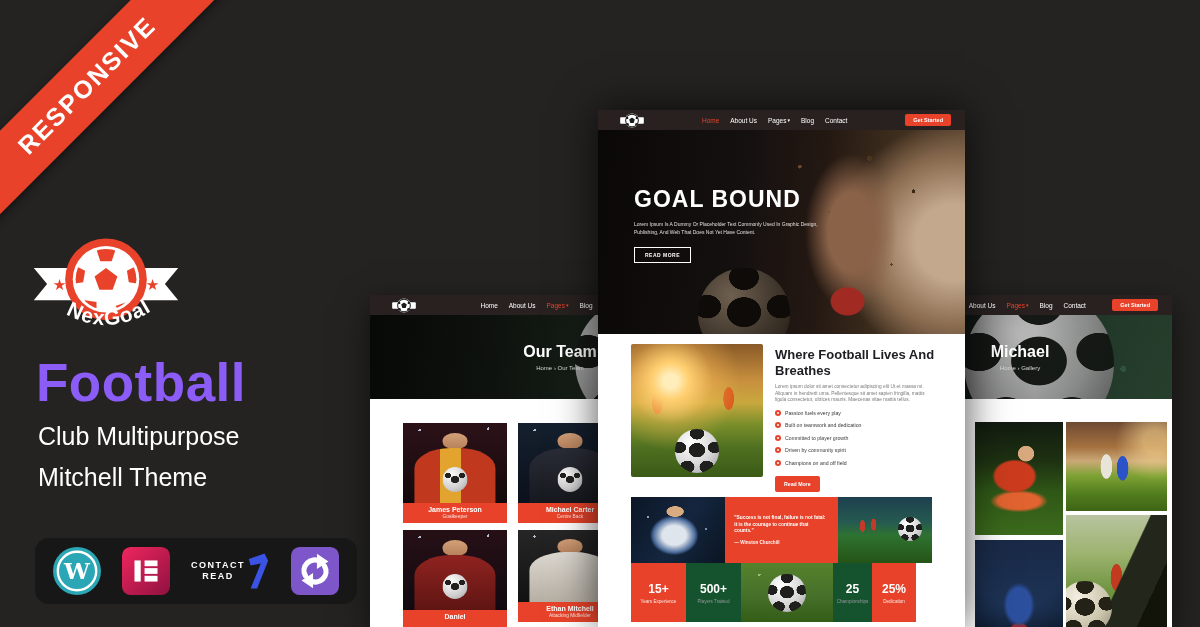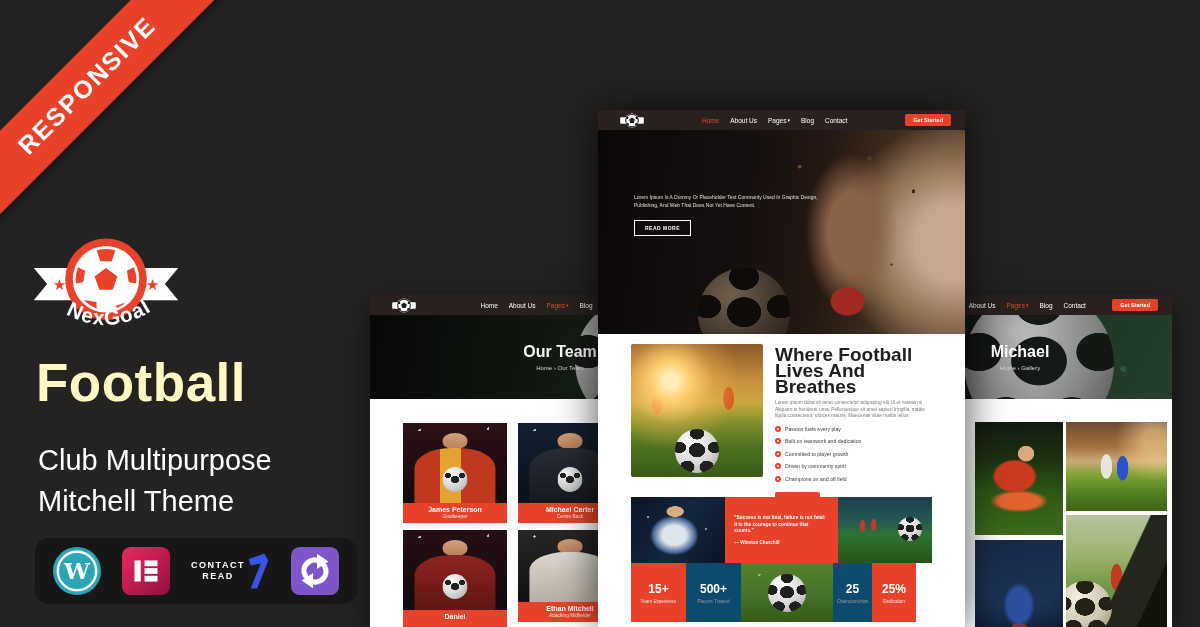--- a/index.html
+++ b/index.html
@@ -7,22 +7,22 @@
 .stage{position:relative;width:1200px;height:627px;background:#242322;overflow:hidden;
   font-family:"Liberation Sans",sans-serif}
 
 
 .ribbon{position:absolute;top:56px;left:-78px;width:330px;padding:15px 0;background:#e8432a;
   transform:rotate(-45deg);text-align:center;z-index:6;box-shadow:0 3px 10px rgba(0,0,0,.45)}
 .ribbon span{color:#fff;font-size:25px;font-weight:bold;letter-spacing:2px}
 
 
 .brand-logo{position:absolute;left:30px;top:218px;width:152px;height:134px}
-.brand-title{position:absolute;left:36px;top:352px;color:#fef9c3;font-size:53px;font-weight:600;letter-spacing:.5px}
-.brand-sub{position:absolute;left:38px;top:440px;color:#fff;font-size:29px;font-weight:500;line-height:41px}
+.brand-title{position:absolute;left:36px;top:352px;color:#8b5cf6;font-size:53px;font-weight:600;letter-spacing:.5px}
+.brand-sub{position:absolute;left:38px;top:416px;color:#fff;font-size:25px;font-weight:500;line-height:41px}
 
 
 .badges{position:absolute;left:35px;top:538px;width:322px;height:66px;background:#171717;
   border-radius:14px;display:flex;align-items:center;justify-content:space-between;padding:0 18px;z-index:2}
 .cf7{display:flex;align-items:center;gap:1px}
 .cf7-text{color:#fff;font-weight:bold;font-size:9px;letter-spacing:1.5px;line-height:11px;text-align:center}
 
 
 .page{position:absolute;background:#fff;overflow:hidden;box-shadow:0 10px 30px rgba(0,0,0,.55)}
 .page-team{left:370px;top:295px;width:380px;height:332px;z-index:1}
@@ -133,21 +133,21 @@
   font-weight:bold;letter-spacing:.5px;padding:4px 10px;text-decoration:none;cursor:pointer}
 
 
 .about{display:flex;gap:12px;padding:10px 33px 0;height:156px;background:#fff}
 .feature{width:132px;height:133px;flex:none;position:relative;overflow:hidden;border-radius:2px;background:
  radial-gradient(circle at 30% 28%, #ffeebc 0 5%, #ffcf70 14%, rgba(255,190,90,.35) 32%, transparent 52%),
  radial-gradient(ellipse 7% 15% at 20% 44%, #d85a1e 0 55%, transparent 60%),
  radial-gradient(ellipse 7% 15% at 74% 41%, #d85a1e 0 55%, transparent 60%),
  linear-gradient(180deg,#8a5a28 0%,#c8903e 28%,#c9a83e 44%,#7c8f2a 60%,#4e7020 78%,#3a5a16 100%)}
 .about-col{flex:1;padding-top:3px}
-.about-h{font-size:19px;font-weight:800;color:#1d1d22;line-height:16px}
+.about-h{font-size:13px;font-weight:800;color:#1d1d22;line-height:16px}
 .about-p{margin-top:5px;font-size:4.8px;line-height:6.6px;color:#7a7a7a;width:160px}
 .blist{margin-top:6px;list-style:none}
 .blist li{display:flex;align-items:center;gap:4px;margin-bottom:6.5px}
 .bdot{width:6px;height:6px;border-radius:50%;background:#e8432a;flex:none;position:relative}
 .bdot::after{content:"";position:absolute;inset:2px;border-radius:50%;background:#fff}
 .bl{font-size:5.2px;color:#3a3a3a}
 .about-btn{display:inline-block;margin-top:3px;background:#e8432a;color:#fff;font-size:5.2px;
   font-weight:bold;padding:5px 9px;border-radius:2px;text-decoration:none;cursor:pointer}
 
 
@@ -166,21 +166,21 @@
 .simg-stadium{background:
  radial-gradient(ellipse 5% 16% at 26% 44%, #c23a2a 0 55%, transparent 60%),
  radial-gradient(ellipse 5% 16% at 38% 42%, #c23a2a 0 55%, transparent 60%),
  linear-gradient(180deg,#1d3f4e 0%,#265a51 38%,#2e7231 58%,#2a6423 78%,#245417 100%)}
 .simg-grass{background:
  radial-gradient(circle 2px at 20% 20%, rgba(230,255,210,.5) 0 60%, transparent 61%),
  linear-gradient(180deg,#55822c 0%,#47702a 55%,#335c17 100%)}
 .srow2{display:flex;height:59px}
 .sblock{display:flex;flex-direction:column;align-items:center;justify-content:center}
 .sblock.red{background:#e8432a}
-.sblock.dark{background:#0c4a6e}
+.sblock.dark{background:#14532d}
 .w1{width:55px}.w2{width:55px}.w3{width:92px;position:relative;overflow:hidden}.w4{width:39px}.w5{width:44px}
 .sval{color:#fff;font-size:12px;font-weight:800}
 .slabel{font-size:4.6px;margin-top:3px}
 .red .slabel{color:rgba(255,255,255,.85)}
 .dark .slabel{color:#98989c}
 </style>
 </head>
 <body>
 
 <svg width="0" height="0" style="position:absolute">
@@ -408,20 +408,21 @@
         <a class="mlink">
             <span>Contact</span>
           </a>
       </nav>
       <a class="mcta">Get Started</a>
     </header>
 
     <div class="hero">
       <div class="cball" style="width:92px;height:92px;left:100px;bottom:-26px;--hi:#6e6050;--mid:#3e342a;--lo:#1c1712;--spot:#0f0b08"></div>
       <div class="hero-inner">
+        <div class="hero-title">GOAL BOUND</div>
         <div class="hero-text">Lorem Ipsum Is A Dummy Or Placeholder Text Commonly Used In Graphic Design, Publishing, And Web That Does Not Yet Have Content.</div>
         <a class="hero-btn">READ MORE</a>
       </div>
     </div>
 
     <div class="about">
       <div class="feature">
         <div class="cball" style="width:44px;height:44px;left:50%;bottom:4px;transform:translateX(-50%)"></div>
       </div>
       <div class="about-col">

